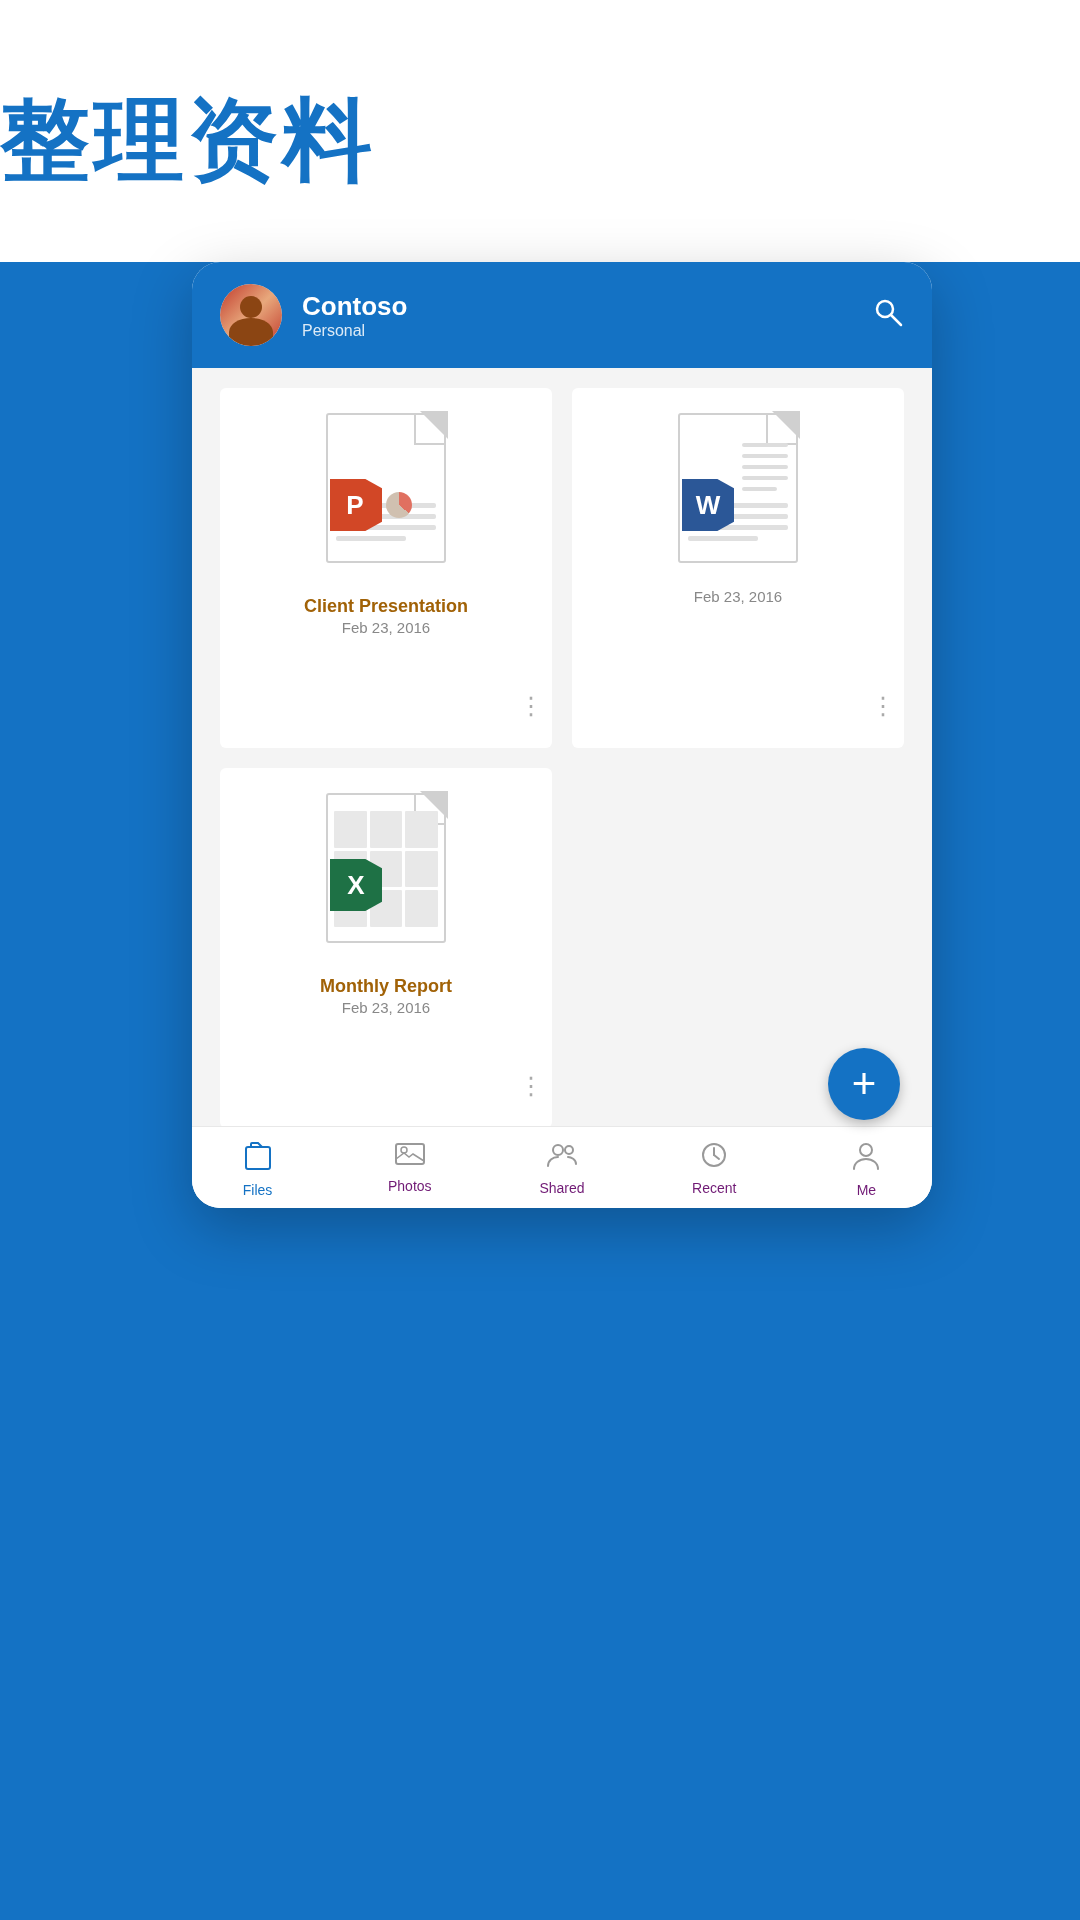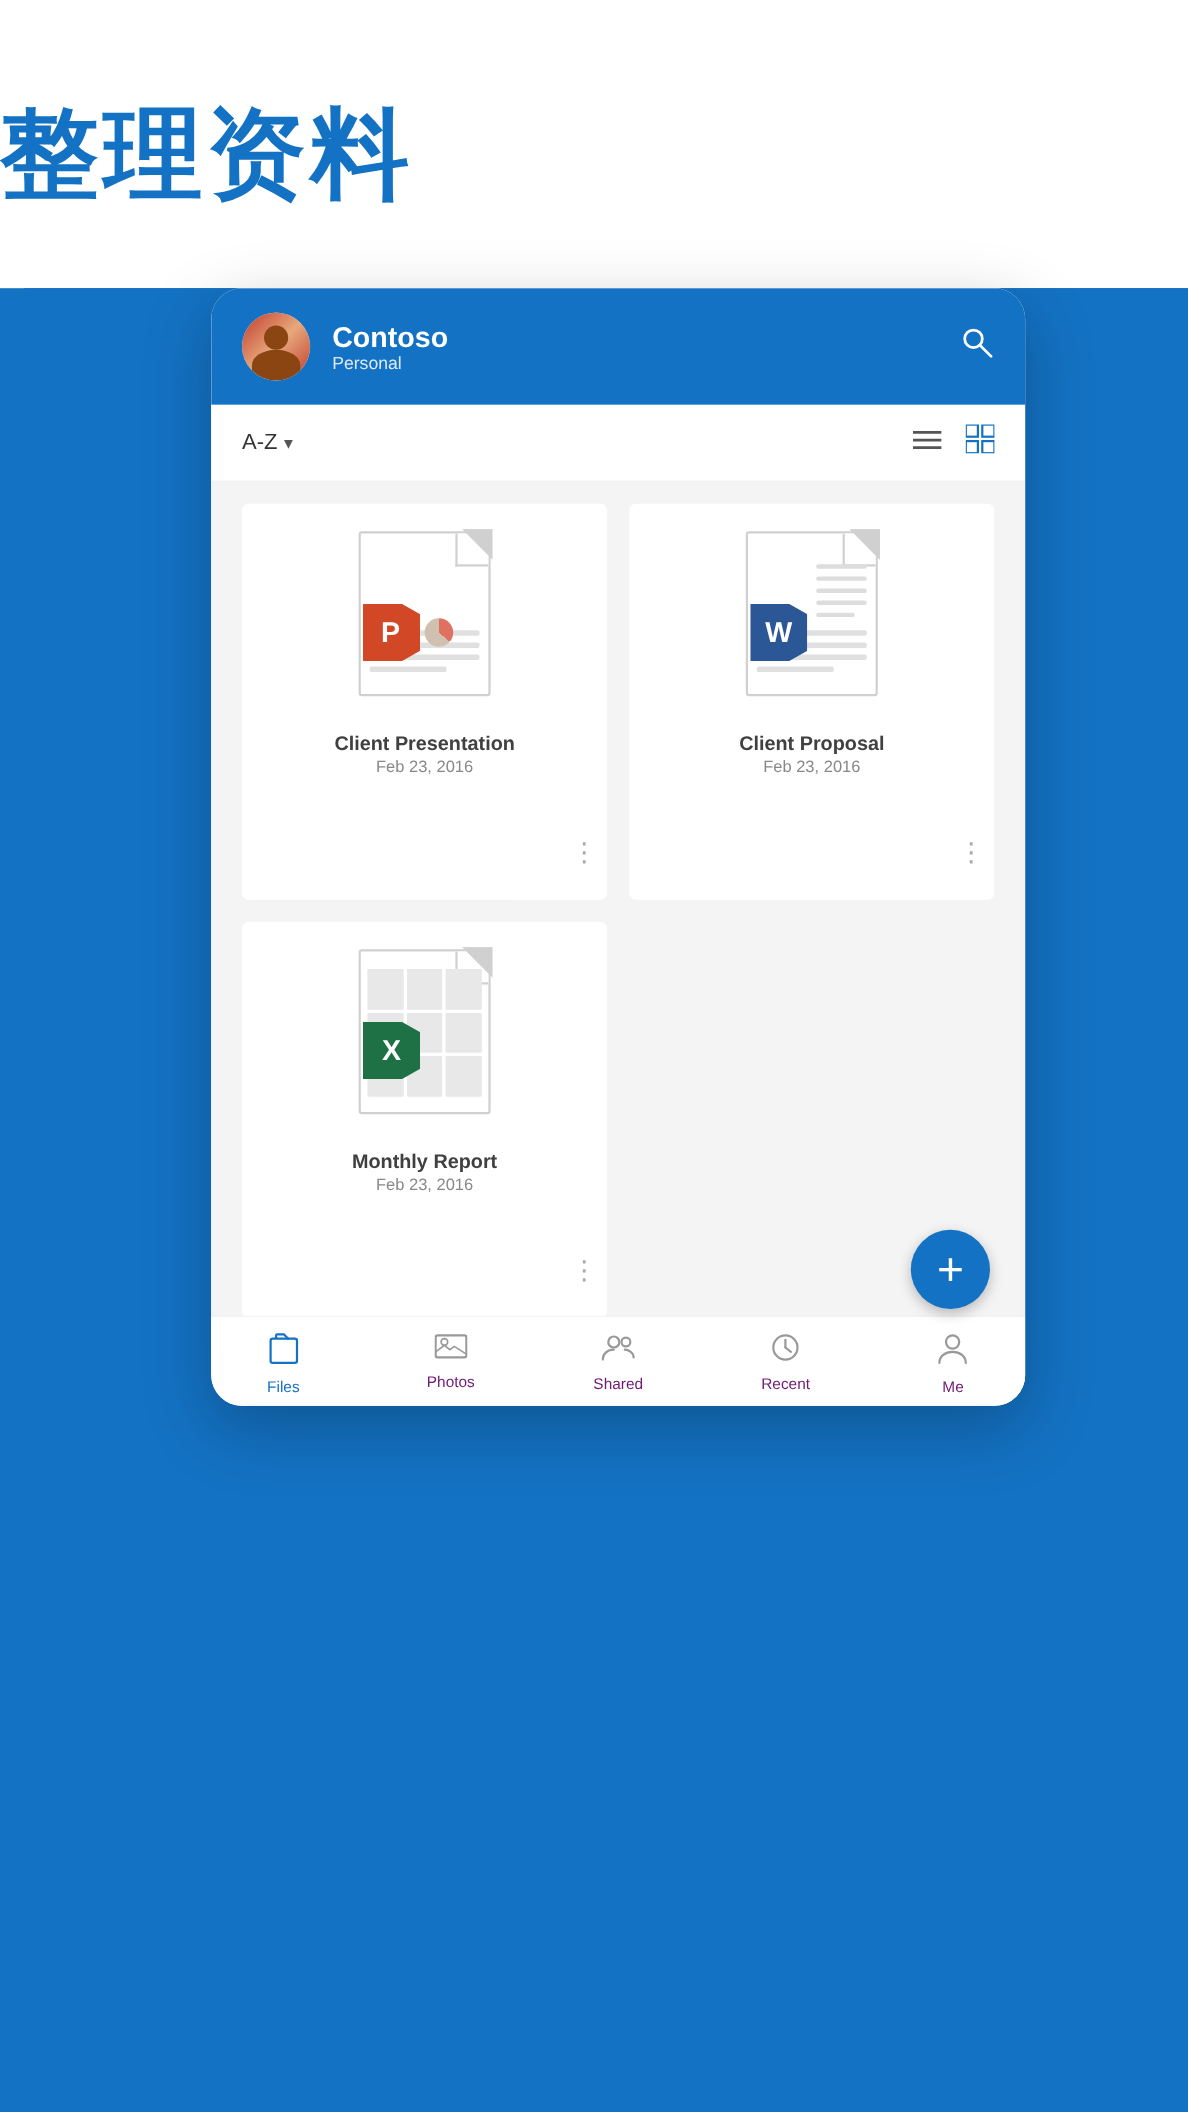--- a/index.html
+++ b/index.html
@@ -188,21 +188,21 @@
       height: 5px;
       background: #e0e0e0;
       border-radius: 2px;
       margin-bottom: 6px;
     }
     .doc-line:last-child { width: 70%; }
 
     .file-name {
       font-size: 18px;
       font-weight: 700;
-      color: #404040;
+      color: #a16207;
       text-align: center;
       padding: 8px 12px 2px;
     }
     .file-date {
       font-size: 15px;
       color: #888;
       text-align: center;
     }
     .file-more {
       position: absolute;
@@ -292,43 +292,20 @@
         <div class="header-subtitle">Personal</div>
       </div>
       <div class="search-icon-btn">
         <svg width="32" height="32" viewBox="0 0 32 32" fill="none">
           <circle cx="13" cy="13" r="8" stroke="white" stroke-width="2.5" fill="none"></circle>
           <line x1="19" y1="19" x2="29" y2="29" stroke="white" stroke-width="2.5" stroke-linecap="round"></line>
         </svg>
       </div>
     </div>
 
-    <div class="toolbar">
-      <div class="sort-btn">
-        <span>A-Z</span>
-        <span class="sort-chevron">▾</span>
-      </div>
-      <div class="toolbar-right">
-        <div class="toolbar-icon">
-          <svg width="26" height="20" viewBox="0 0 26 20">
-            <line x1="0" y1="3" x2="26" y2="3" stroke="#555" stroke-width="2.5"></line>
-            <line x1="0" y1="10" x2="26" y2="10" stroke="#555" stroke-width="2.5"></line>
-            <line x1="0" y1="17" x2="26" y2="17" stroke="#555" stroke-width="2.5"></line>
-          </svg>
-        </div>
-        <div class="toolbar-icon active">
-          <svg width="26" height="26" viewBox="0 0 26 26">
-            <rect x="0" y="0" width="11" height="11" fill="none" stroke="#1472C4" stroke-width="2"></rect>
-            <rect x="15" y="0" width="11" height="11" fill="none" stroke="#1472C4" stroke-width="2"></rect>
-            <rect x="0" y="15" width="11" height="11" fill="none" stroke="#1472C4" stroke-width="2"></rect>
-            <rect x="15" y="15" width="11" height="11" fill="none" stroke="#1472C4" stroke-width="2"></rect>
-          </svg>
-        </div>
-      </div>
-    </div>
 
     <div class="file-grid" style="position: relative;">
 
       <div class="file-card">
         <div class="file-thumbnail">
           <div class="doc-icon">
             <div class="doc-paper"></div>
             <div class="doc-corner"></div>
             <div class="doc-lines">
               <div class="doc-line"></div>
@@ -371,21 +348,20 @@
 
             <div style="position:absolute; right:10px; top:30px; width:46px;">
               <div style="height:4px; background:#ddd; margin-bottom:7px; border-radius:2px;"></div>
               <div style="height:4px; background:#ddd; margin-bottom:7px; border-radius:2px;"></div>
               <div style="height:4px; background:#ddd; margin-bottom:7px; border-radius:2px;"></div>
               <div style="height:4px; background:#ddd; margin-bottom:7px; border-radius:2px;"></div>
               <div style="height:4px; background:#ddd; margin-bottom:7px; border-radius:2px; width:75%;"></div>
             </div>
           </div>
         </div>
-        <div class="file-name">Client Proposal</div>
         <div class="file-date">Feb 23, 2016</div>
         <div class="file-more" style="position:absolute; right:10px; bottom:30px; font-size:24px; color:#aaa; letter-spacing:-1px;">⋮</div>
       </div>
 
       <div class="file-card">
         <div class="file-thumbnail">
           <div class="doc-icon">
             <div class="doc-paper"></div>
             <div class="doc-corner"></div>
 

